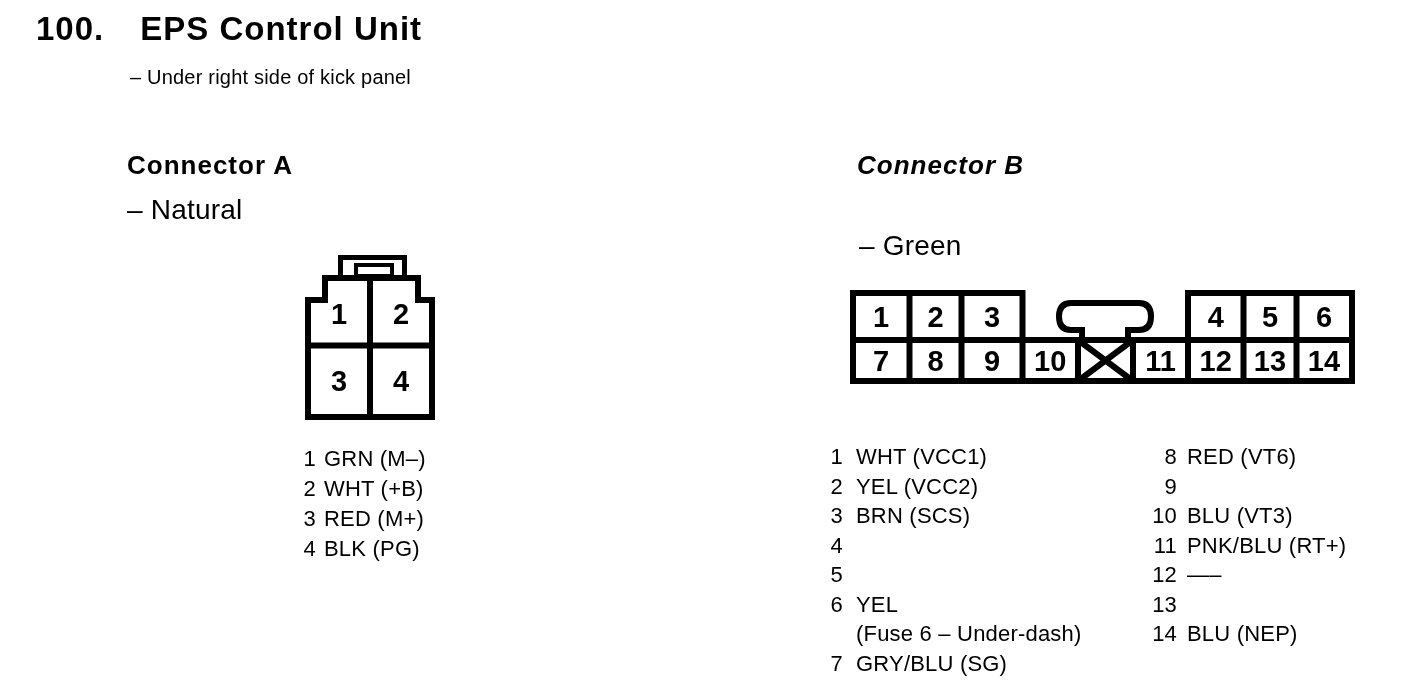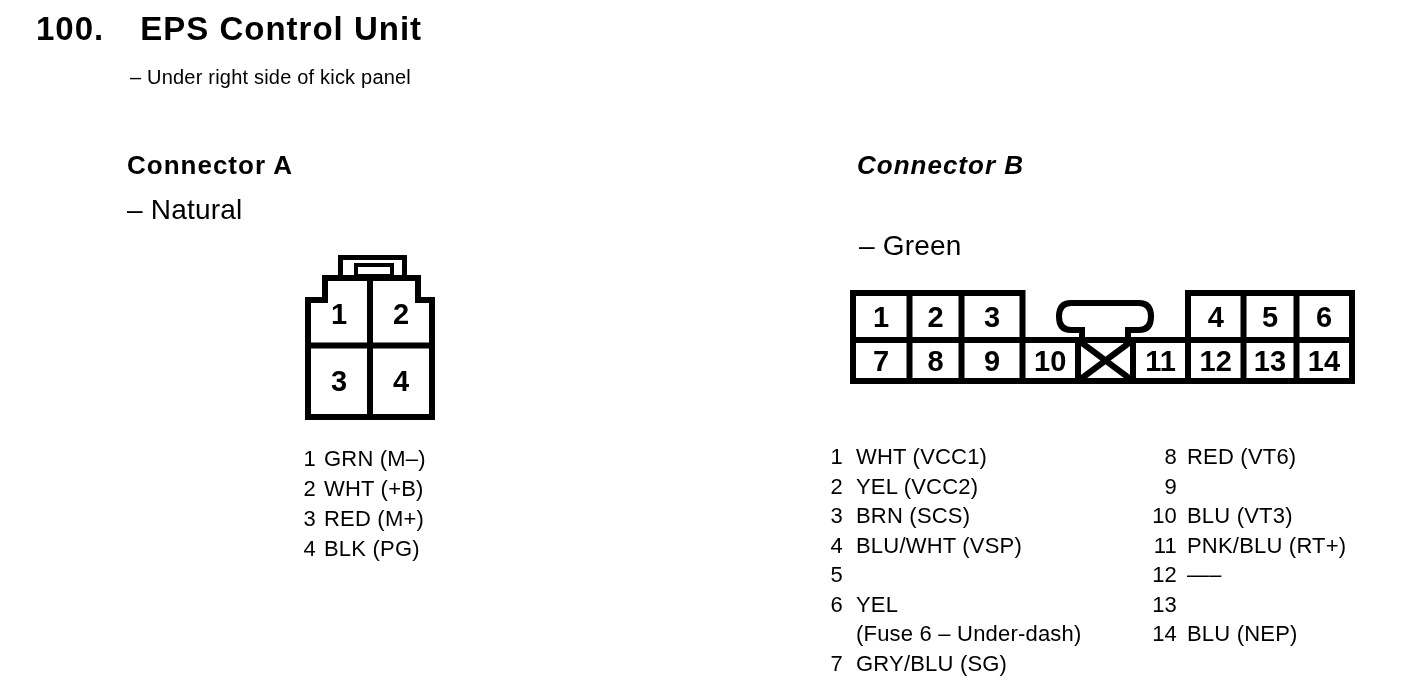--- a/index.html
+++ b/index.html
@@ -164,21 +164,20 @@
   <div class="pin-row">
     <span class="pin-num">2</span>
     <span class="pin-label">YEL (VCC2)</span>
   </div>
   <div class="pin-row">
     <span class="pin-num">3</span>
     <span class="pin-label">BRN (SCS)</span>
   </div>
   <div class="pin-row">
     <span class="pin-num">4</span>
-    <span class="pin-label">BLU/WHT (VSP)</span>
   </div>
   <div class="pin-row">
     <span class="pin-num">5</span>
   </div>
   <div class="pin-row">
     <span class="pin-num">6</span>
     <span class="pin-label">YEL</span>
   </div>
   <div class="pin-sub">(Fuse 6 – Under-dash)</div>
   <div class="pin-row">

